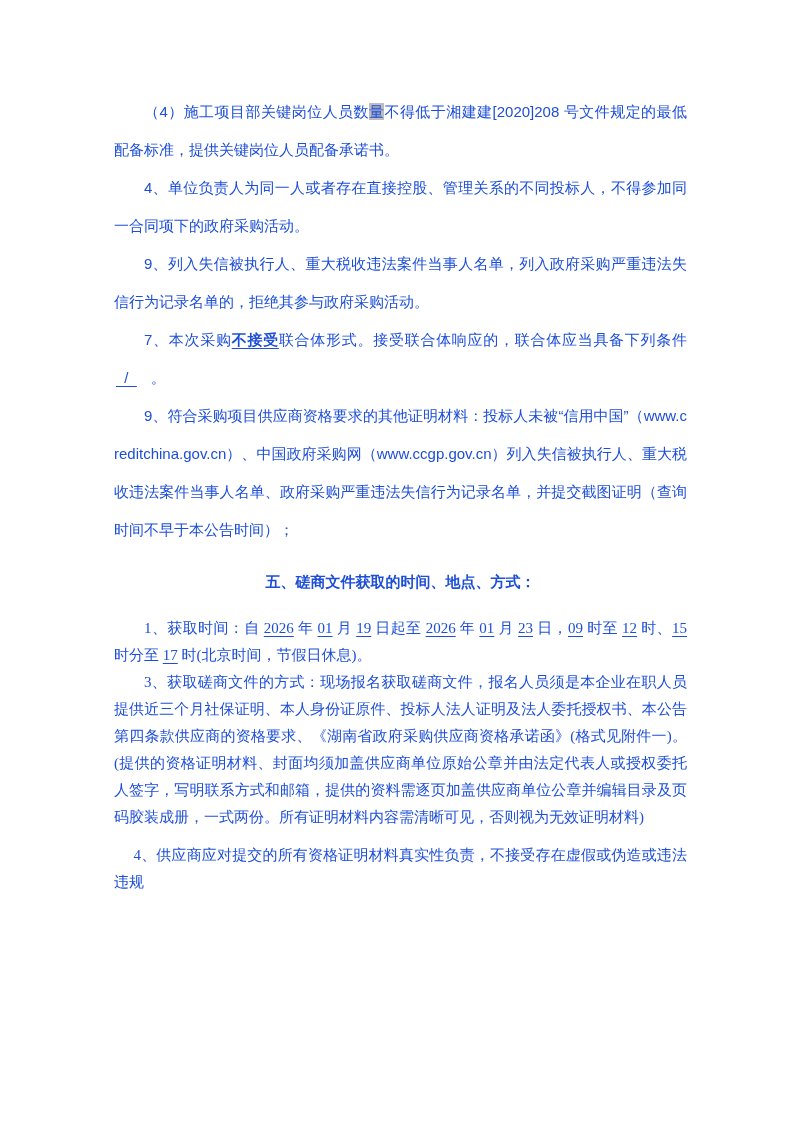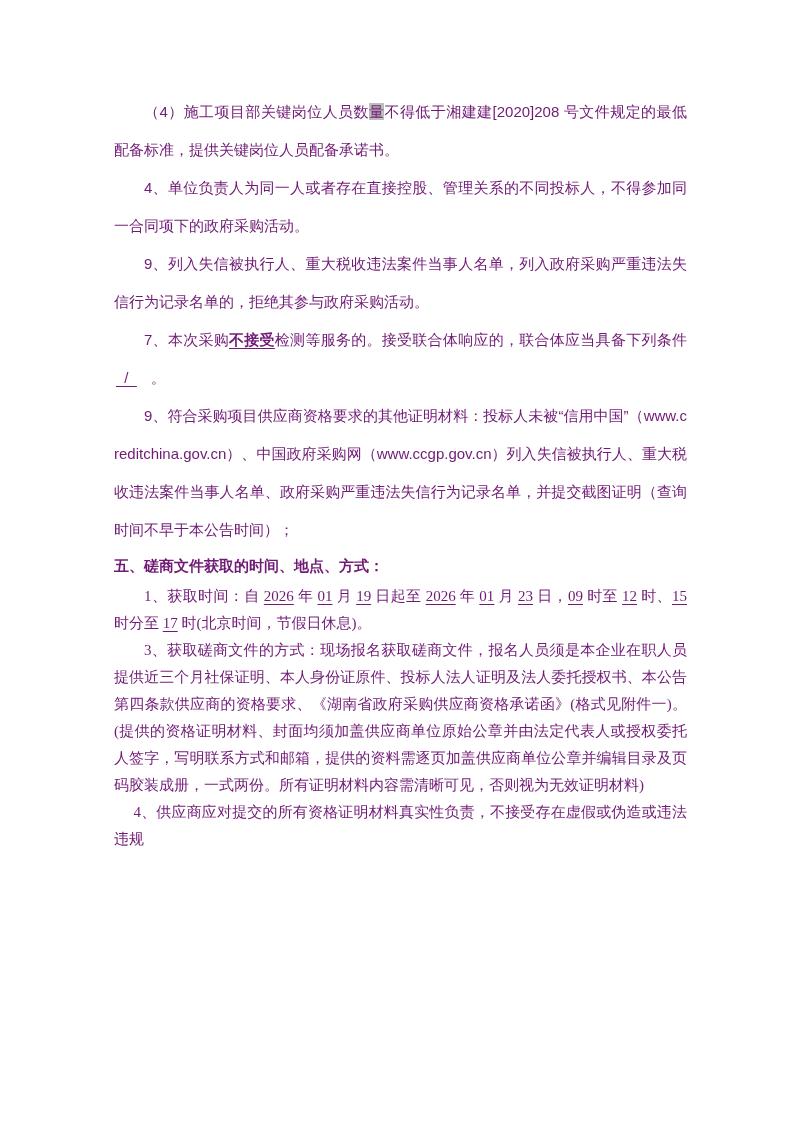--- a/index.html
+++ b/index.html
@@ -9,48 +9,48 @@
   }
   .page {
     position: relative;
     width: 793px;
     height: 1122px;
     box-sizing: border-box;
     background: #ffffff;
     padding: 93px 106px 0 114px;
     font-family: "Liberation Sans", sans-serif;
     font-size: 15px;
-    color: #701a75;
+    color: #1d4ed8;
     overflow: hidden;
   }
   .para {
     margin: 0;
     line-height: 38px;
     text-indent: 2em;
     text-align: justify;
     word-break: break-all;
   }
   .heading {
-    margin: 0;
+    margin: 16px;
     line-height: 34px;
     font-weight: bold;
     text-indent: 0;
-    text-align: left;
+    text-align: center;
   }
   .sec5-para {
     margin: 0;
     line-height: 27px;
     text-indent: 2em;
     text-align: justify;
     word-break: break-all;
     font-family: Liberation Serif, serif;
   }
   .sec5-last {
     text-indent: 1.3em;
-    margin-top: 0;
+    margin-top: 11px;
   }
   .u {
     text-decoration: underline;
     text-underline-offset: 3px;
     white-space: pre;
   }
   .bold-u {
     font-weight: bold;
     text-decoration: underline;
     text-underline-offset: 3px;
@@ -74,21 +74,21 @@
 
 <div class="page">
 
   <p class="para"><span>（4）施工项目部关键岗位人员数</span><span class="hl">量</span><span>不得低于湘建建[2020]208 号文件规定的最低配备标准，提供关键岗位人员配备承诺书。</span></p>
 
   <p class="para"><span>4、单位负责人为同一人或者存在直接控股、管理关系的不同投标人，不得参加同一合同项下的政府采购活动。</span></p>
 
 
   <p class="para"><span>9、列入失信被执行人、重大税收违法案件当事人名单，列入政府采购严重违法失信行为记录名单的，拒绝其参与政府采购活动。</span></p>
 
-  <p class="para"><span>7、本次采购</span><span class="bold-u">不接受</span><span>检测等服务的。接受联合体响应的，联合体应当具备下列条件</span><span class="blank-slot">  /  </span><span class="after-blank">。</span></p>
+  <p class="para"><span>7、本次采购</span><span class="bold-u">不接受</span><span>联合体形式。接受联合体响应的，联合体应当具备下列条件</span><span class="blank-slot">  /  </span><span class="after-blank">。</span></p>
 
   <p class="para"><span>9、符合采购项目供应商资格要求的其他证明材料：投标人未被“信用中国”（www.creditchina.gov.cn）、中国政府采购网（www.ccgp.gov.cn）列入失信被执行人、重大税收违法案件当事人名单、政府采购严重违法失信行为记录名单，并提交截图证明（查询时间不早于本公告时间）；</span></p>
 
 
   <p class="heading"><span>五、磋商文件获取的时间、地点、方式：</span></p>
 
   <p class="sec5-para"><span>1、获取时间：自 </span><span class="u">2026</span><span> 年 </span><span class="u">01</span><span> 月 </span><span class="u">19</span><span> 日起至 </span><span class="u">2026</span><span> 年 </span><span class="u">01</span><span> 月 </span><span class="u">23</span><span> 日，</span><span class="u">09</span><span> 时至 </span><span class="u">12</span><span> 时、</span><span class="u">15</span><span> 时分至 </span><span class="u">17</span><span> 时(北京时间，节假日休息)。</span></p>
 
 
   <p class="sec5-para"><span>3、获取磋商文件的方式：现场报名获取磋商文件，报名人员须是本企业在职人员提供近三个月社保证明、本人身份证原件、投标人法人证明及法人委托授权书、本公告第四条款供应商的资格要求、《湖南省政府采购供应商资格承诺函》(格式见附件一)。(提供的资格证明材料、封面均须加盖供应商单位原始公章并由法定代表人或授权委托人签字，写明联系方式和邮箱，提供的资料需逐页加盖供应商单位公章并编辑目录及页码胶装成册，一式两份。所有证明材料内容需清晰可见，否则视为无效证明材料)</span></p>

